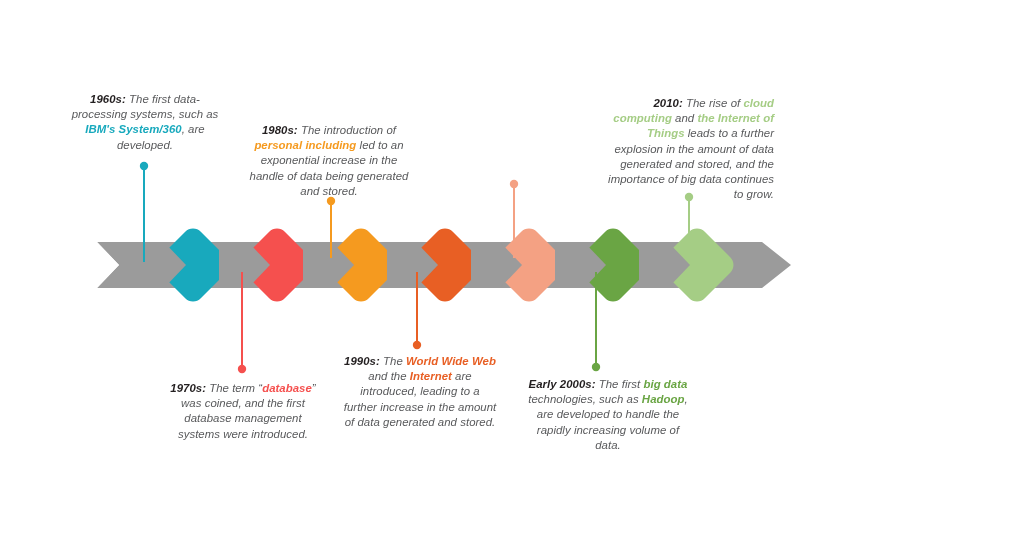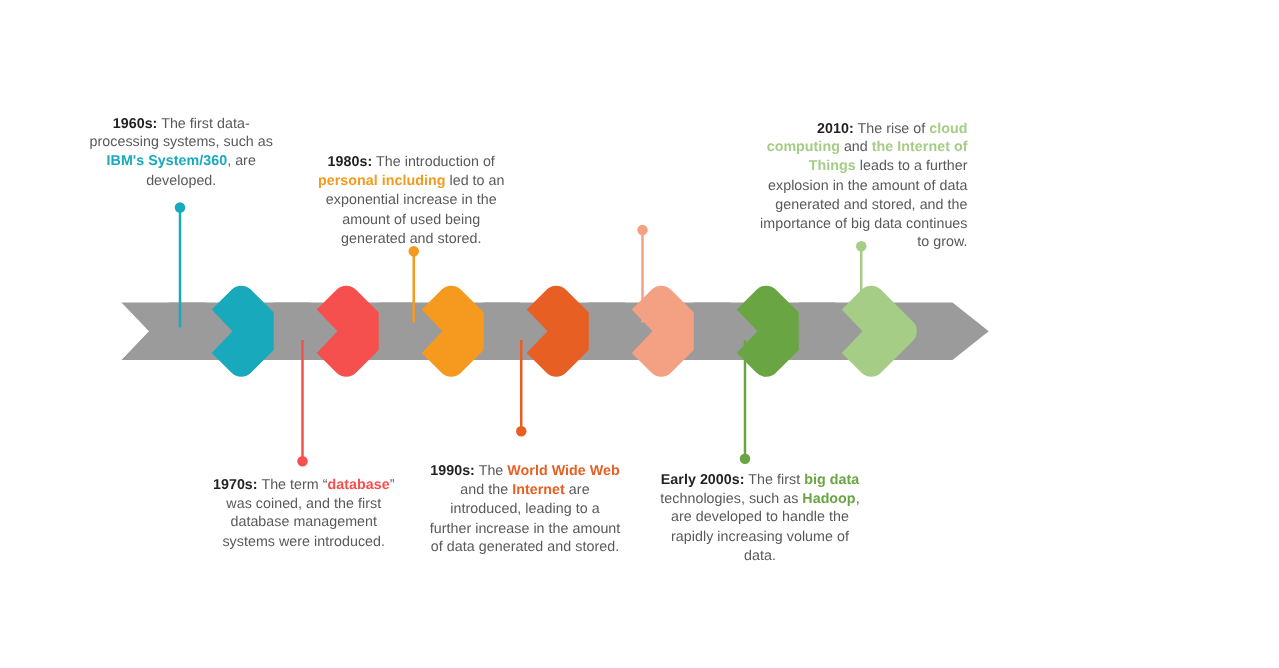--- a/index.html
+++ b/index.html
@@ -4,21 +4,21 @@
 <style>
   html,body{margin:0;padding:0;}
   body{
     width:1023px;height:534px;
     background:#ffffff;
     font-family:"Liberation Sans", sans-serif;
     overflow:hidden;
     position:relative;
     color:#4a4a4a;
   }
-  #stage{position:absolute;left:0;top:0;width:1023px;height:436px;}
+  #stage{position:absolute;left:0;top:0;width:1023px;height:436px;font-style:italic;}
 
   
   #band-layer{position:absolute;left:0;top:0;width:1023px;height:534px;}
 
   
   .callout{
     position:absolute;
     text-align:center;
     font-size:11.4px;
     line-height:15.2px;
@@ -134,33 +134,33 @@
       <line x1="596" y1="272" x2="596" y2="366" stroke="#6aa544" stroke-width="2"></line>
       <circle cx="596" cy="367" r="4.2" fill="#6aa544"></circle>
     </g>
   </svg>
 
   <div class="callout" style="left:66px;top:92px;width:158px;">
     <b>1960s:</b><span> The first data-processing systems, such as </span><span class="hl" style="color:#18a9bd;">IBM's System/360</span><span>, are developed.</span>
   </div>
 
   <div class="callout" style="left:249px;top:123px;width:160px;">
-    <b>1980s:</b><span> The introduction of </span><span class="hl" style="color:#f59a1f;">personal including</span><span> led to an exponential increase in the amount of used being generated and stored.</span>
+    <b>1980s:</b><span> The introduction of </span><span class="hl" style="color:#f59a1f;">personal including</span><span> led to an exponential increase in the handle of data being generated and stored.</span>
   </div>
 
 
   <div class="callout" style="left:604px;top:96px;width:170px;text-align:right;">
     <b>2010:</b><span> The rise of </span><span class="hl" style="color:#a5cd85;">cloud computing</span><span> and </span><span class="hl" style="color:#a5cd85;">the Internet of Things</span><span> leads to a further explosion in the amount of data generated and stored, and the importance of big data continues to grow.</span>
   </div>
 
   <div class="callout" style="left:166px;top:381px;width:154px;">
     <b>1970s:</b><span> The term “</span><span class="hl" style="color:#f5504e;">database</span><span>” was coined, and the first database management systems were introduced.</span>
   </div>
 
-  <div class="callout" style="left:343px;top:354px;width:154px;margin-top:16px;">
+  <div class="callout" style="left:343px;top:354px;width:154px;">
     <b>1990s:</b><span> The </span><span class="hl" style="color:#e85f24;">World Wide Web</span><span> and the </span><span class="hl" style="color:#e85f24;">Internet</span><span> are introduced, leading to a further increase in the amount of data generated and stored.</span>
   </div>
 
   <div class="callout" style="left:526px;top:377px;width:164px;">
     <b>Early 2000s:</b><span> The first </span><span class="hl" style="color:#6aa544;">big data</span><span> technologies, such as </span><span class="hl" style="color:#6aa544;">Hadoop</span><span>, are developed to handle the rapidly increasing volume of data.</span>
   </div>
 
 
 </div>
 

